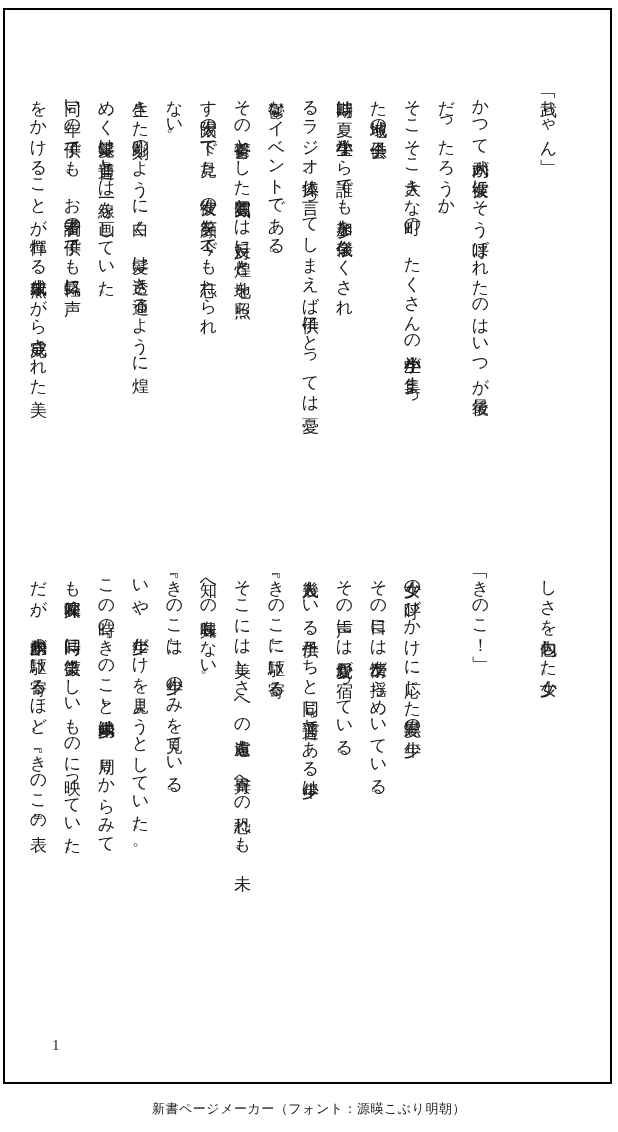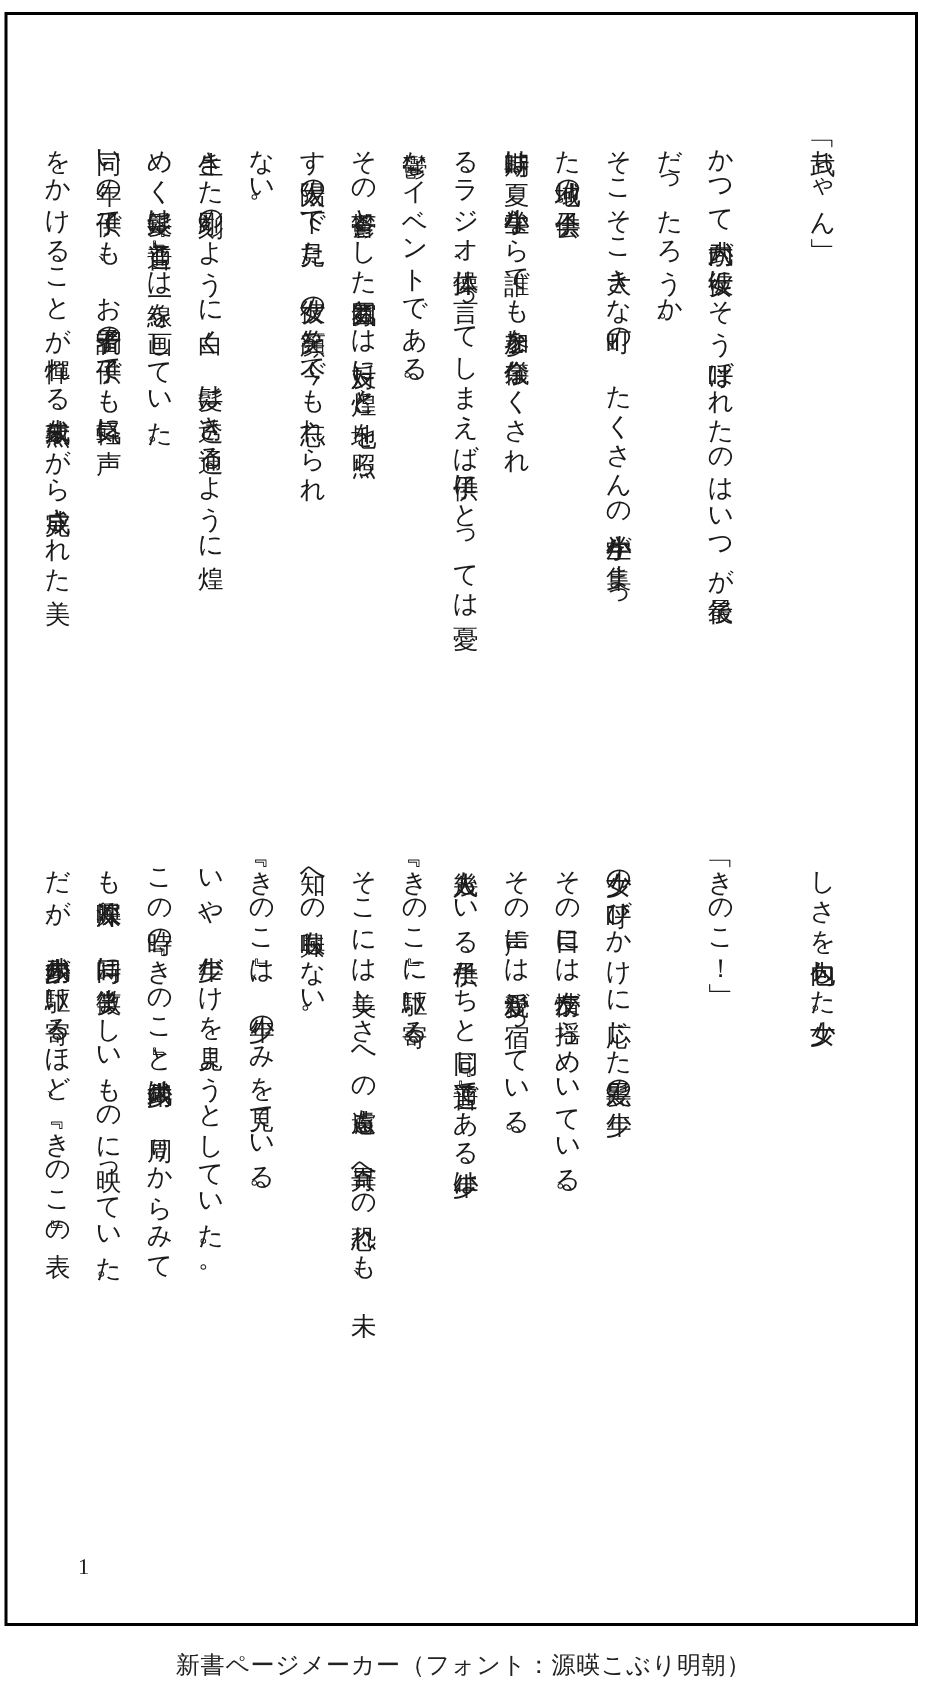--- a/index.html
+++ b/index.html
@@ -54,21 +54,21 @@
     top: 1027px;
     font-size: 15px;
     color: #1b1b1b;
   }
   .caption {
     position: absolute;
     left: 0;
     top: 1100px;
     width: 618px;
     text-align: center;
-    font-size: 16px;
+    font-size: 13px;
     letter-spacing: 0.5px;
     color: #222222;
   }
 </style>
 </head>
 <body>
 
 <div class="stage">
   <div class="frame">
     <div class="vblock block-top">

